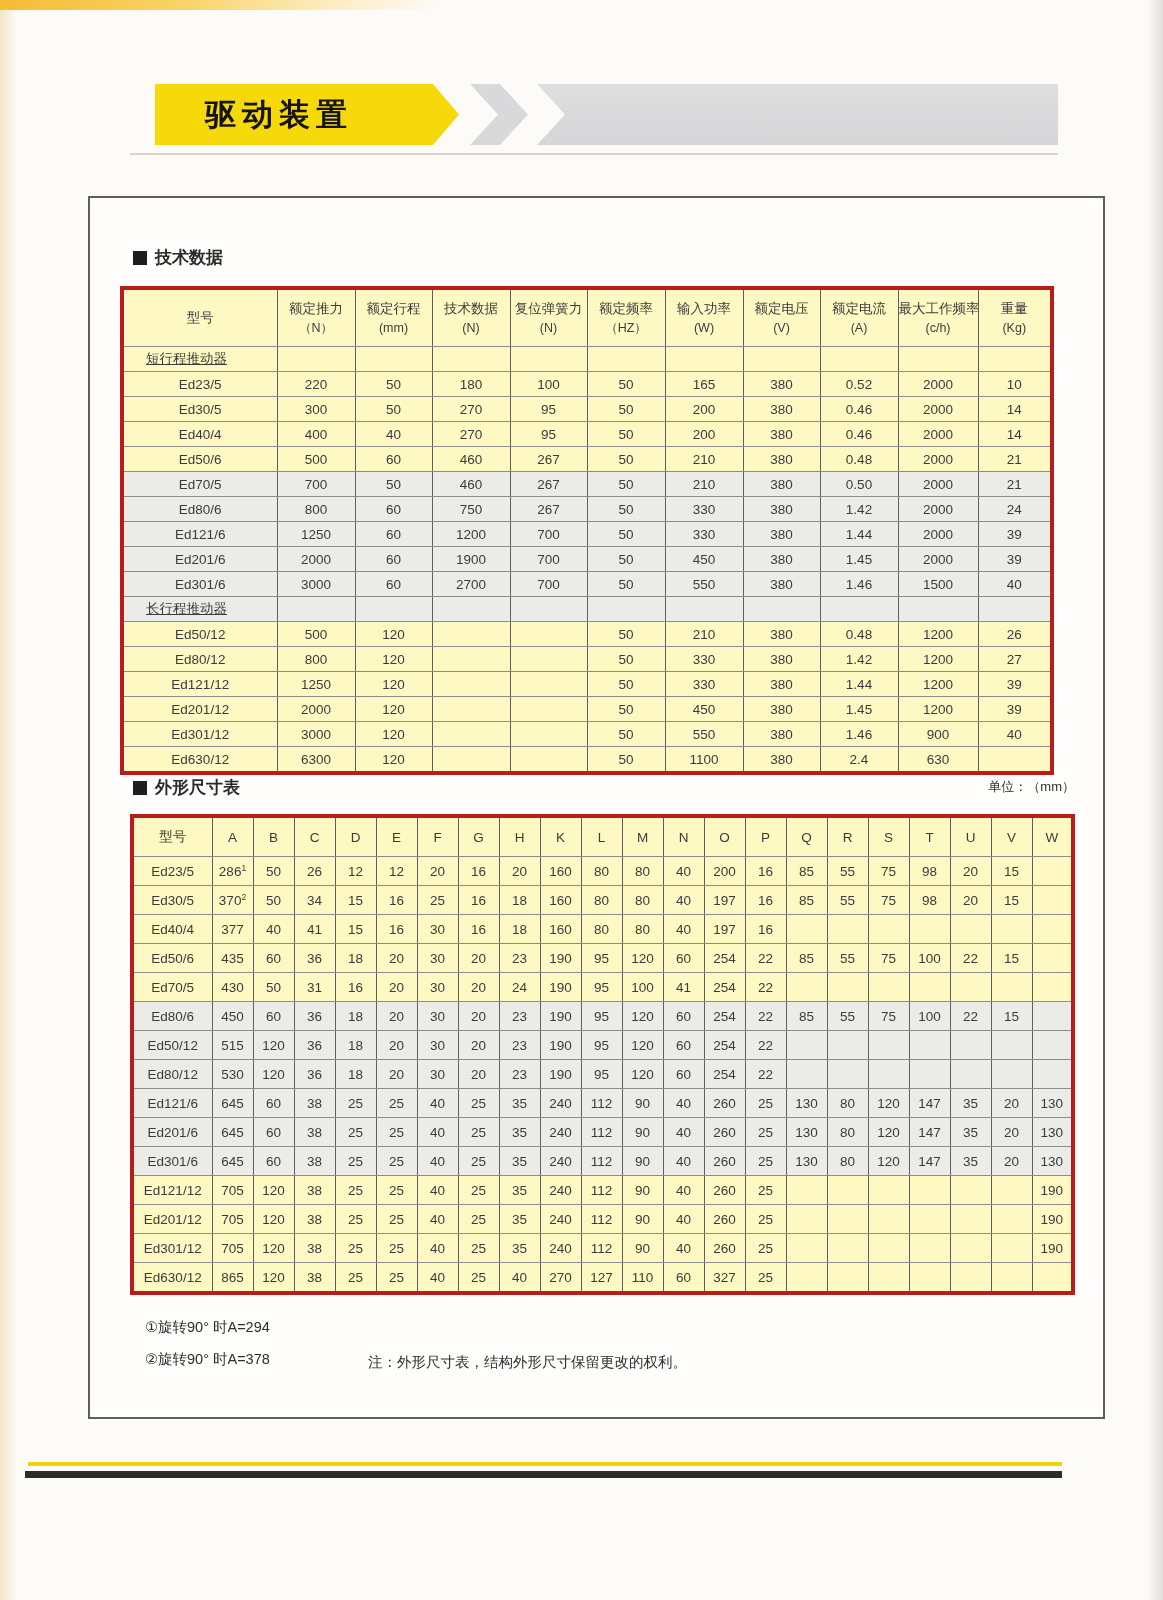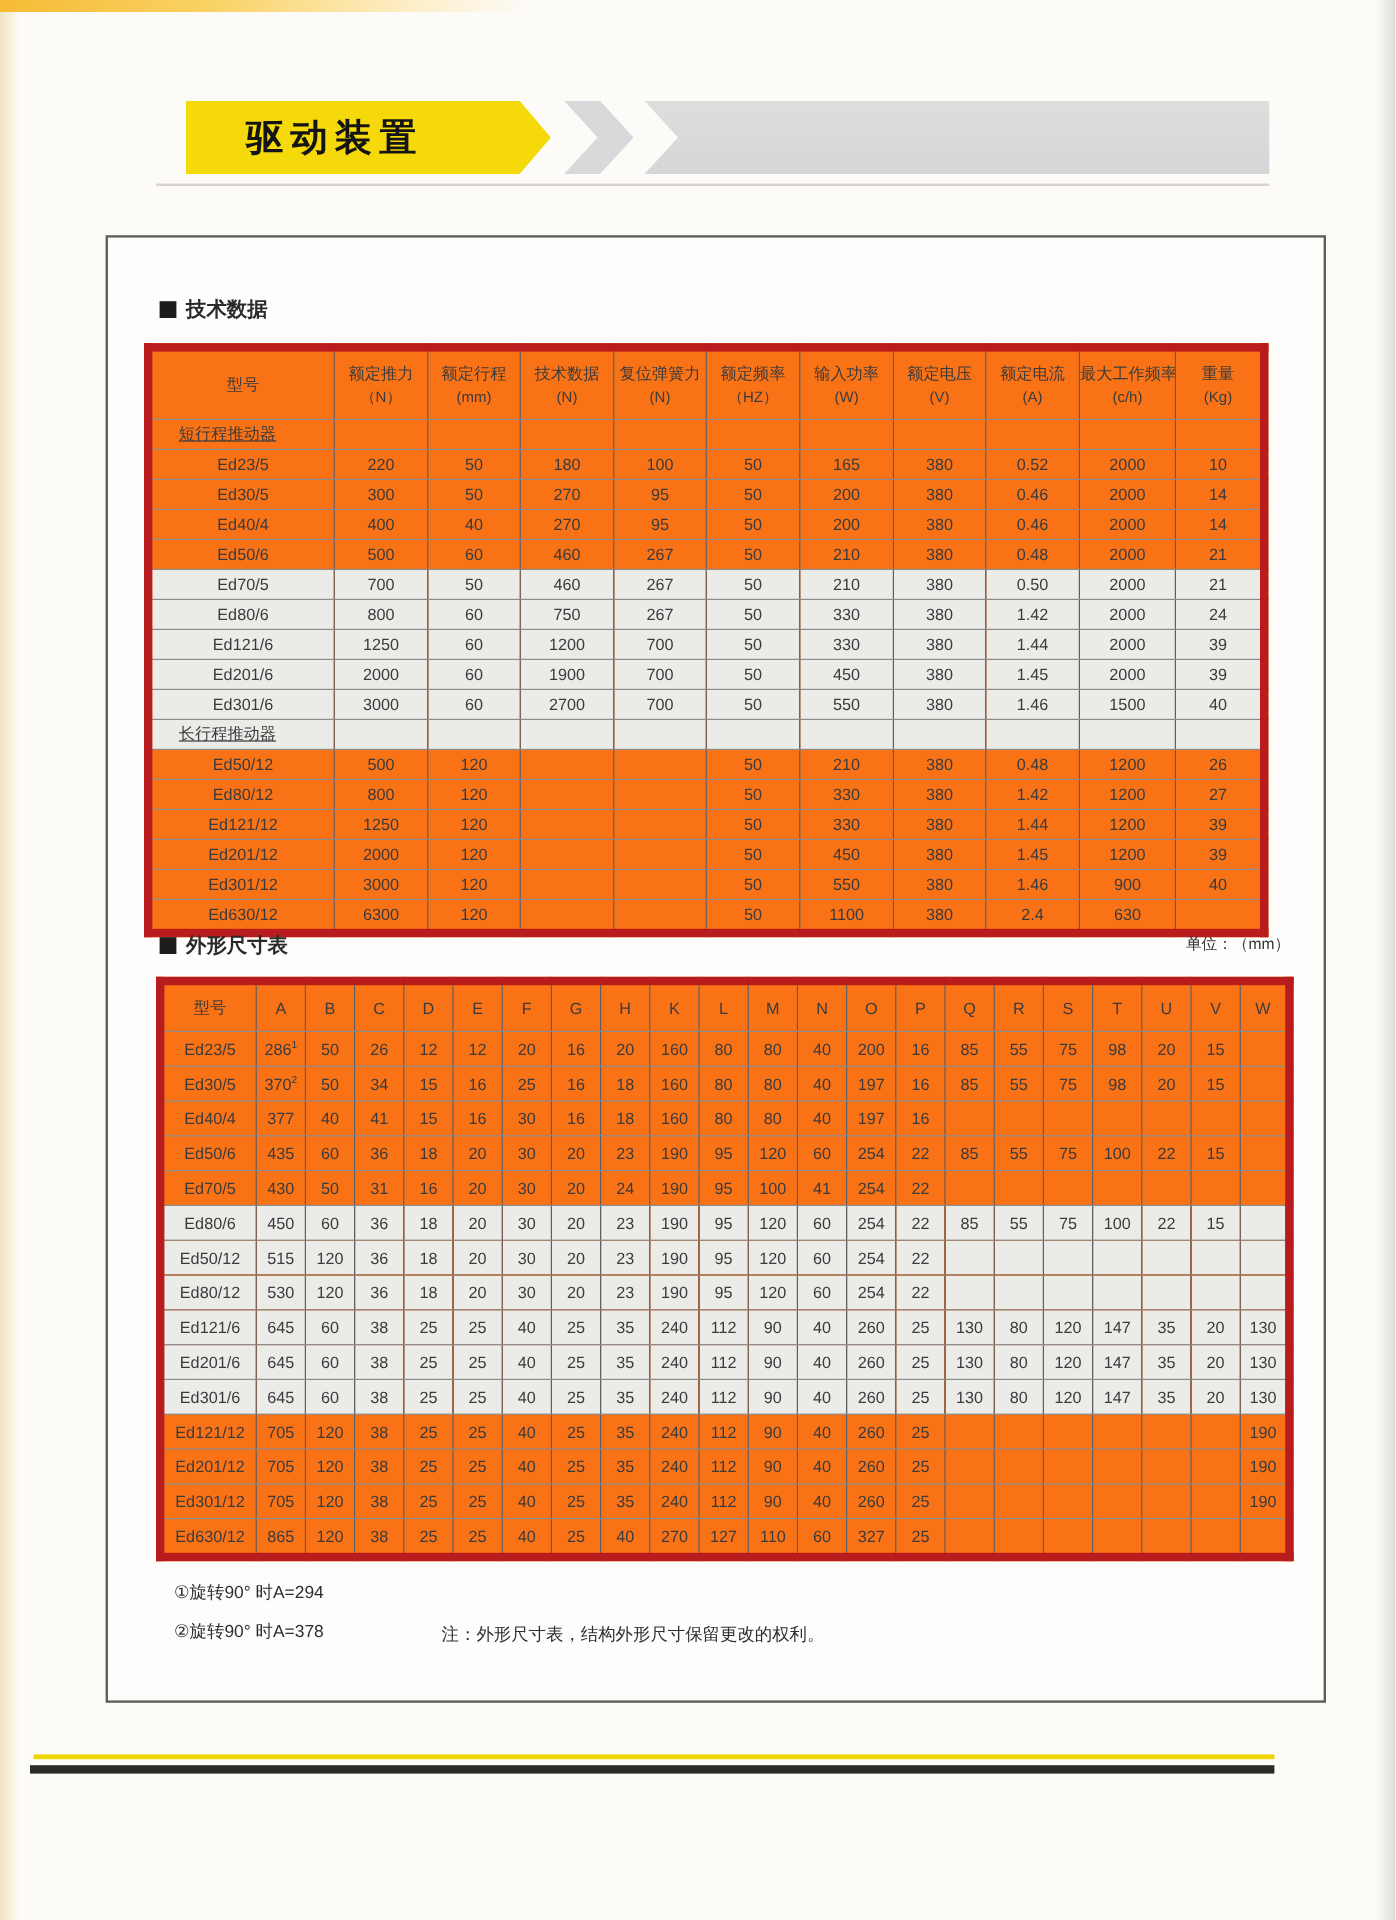--- a/index.html
+++ b/index.html
@@ -31,21 +31,21 @@
   .banner-underline{position:absolute;left:130px;top:153px;width:928px;height:2px;background:#d8d3cb;}
   
   .frame{position:absolute;left:45px;top:196px;width:1013px;height:1219px;
     border:2px solid #5e5e5c;background:#fefdfb;margin-left:43px;}
   .section-title{position:absolute;display:flex;align-items:center;gap:8px;
     font-size:17px;font-weight:bold;color:#2a2a2a;}
   .section-marker{width:14px;height:14px;background:#1d1d1d;display:inline-block;}
   .unit-label{position:absolute;font-size:13px;color:#333;}
   
   table{border-collapse:collapse;table-layout:fixed;}
-  .dtable{width:100%;border:7px solid #b91c1c;background:#f97316;}
+  .dtable{width:100%;border:4px solid #b91c1c;background:#fef9c3;}
   .dtable th,.dtable td{
     border-left:1px solid #5f5f63;border-right:1px solid #5f5f63;
     border-top:1px solid #8c8c8e;border-bottom:1px solid #8c8c8e;
     text-align:center;vertical-align:middle;padding:0;
     font-weight:normal;font-size:13px;color:#3b3b3d;
     overflow:hidden;white-space:nowrap;}
   .tech-wrap{position:absolute;left:30px;top:88px;width:930px;}
   .tech-wrap th{height:56px;font-size:13.5px;line-height:1.5;}
   .tech-wrap td{height:24px;font-size:13.5px;}
   .h-unit{font-size:12.5px;}

